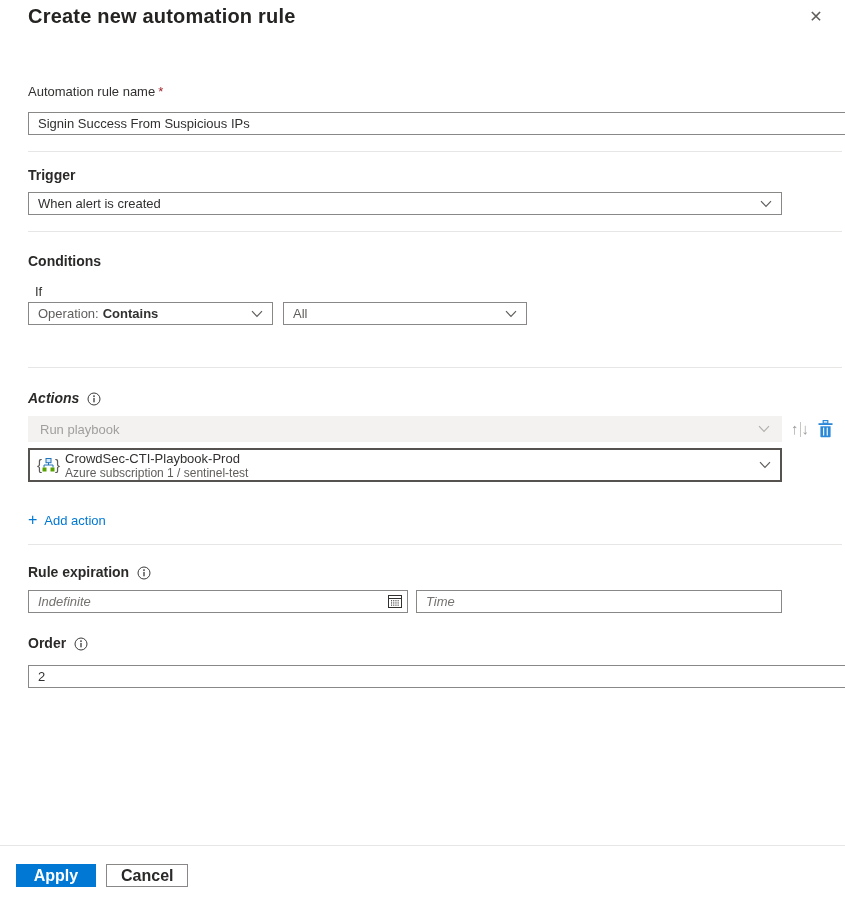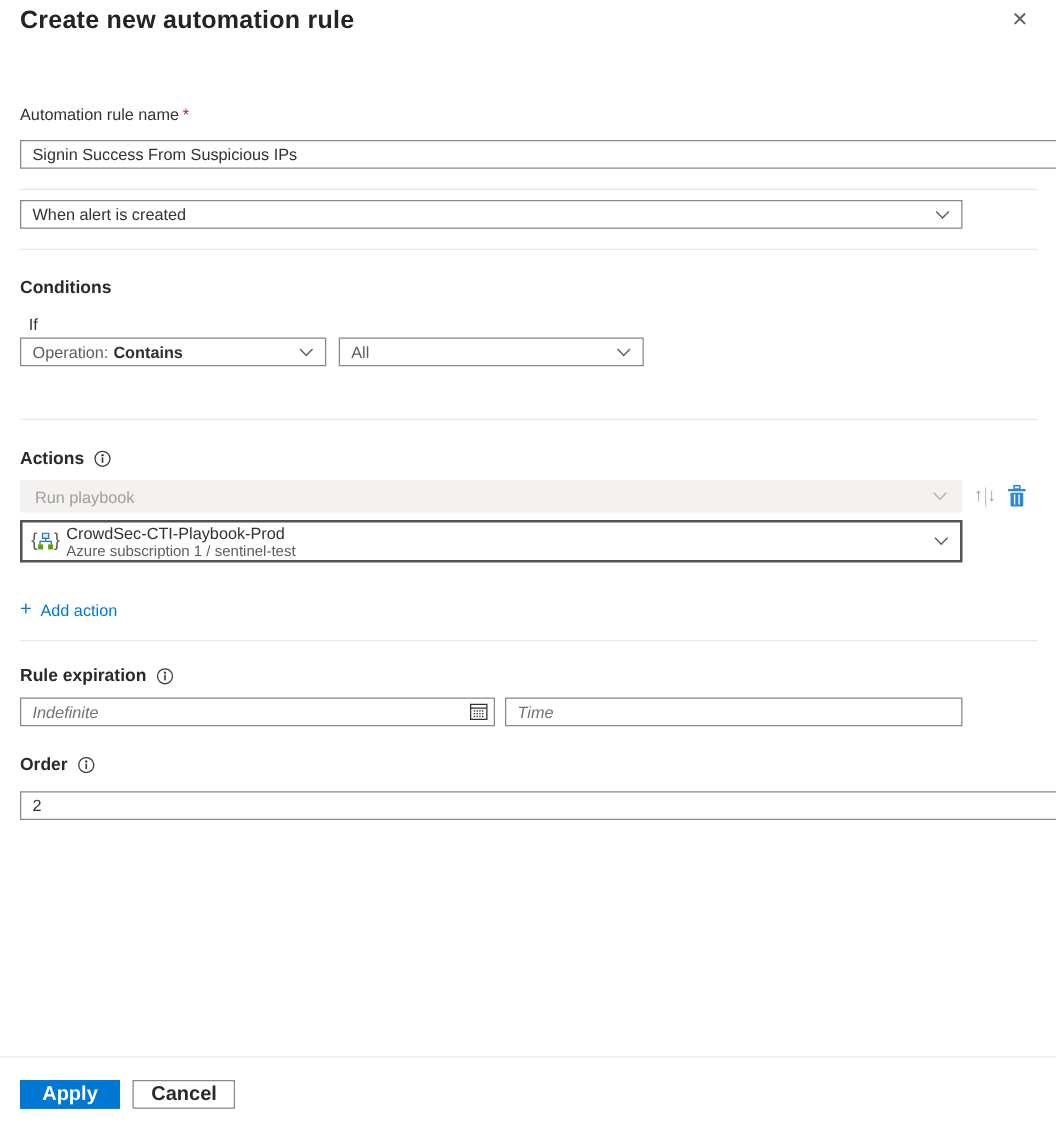--- a/index.html
+++ b/index.html
@@ -5,21 +5,21 @@
   * { box-sizing: border-box; margin: 0; padding: 0; }
   html, body { width: 845px; height: 897px; }
   body {
     position: relative;
     background: #ffffff;
     font-family: "Liberation Sans", sans-serif;
     font-size: 13px;
     color: #323130;
     overflow: hidden;
   }
-  .content { padding-left: 16px; width: 830px; }
+  .content { padding-left: 28px; width: 830px; }
 
   
   .dialog-title {
     padding-top: 5px;
     font-size: 20px;
     font-weight: 700;
     color: #252423;
     letter-spacing: 0.2px;
   }
   .close-btn {
@@ -84,21 +84,21 @@
   .op-prefix { color: #605e5c; }
   .op-value { color: #323130; font-weight: 700; margin-left: 4px; }
   .all-text { color: #605e5c; }
   .cond-op, .cond-val {
     display: flex; align-items: center;
     height: 23px; border: 1px solid #8a8886; padding: 0 9px; background: #fff; cursor: pointer;
   }
   .spacer { flex: 1; }
 
   
-  .actions-heading-row { margin-top: 22px; }
+  .actions-heading-row { margin-top: 22px; font-style: italic; }
   .action-type-row { margin-top: 9px; display: flex; align-items: center; width: 814px; }
   .disabled-dropdown {
     display: flex; align-items: center; justify-content: space-between;
     width: 754px; height: 26px;
     background: #f3f2f1;
     padding: 0 12px;
     color: #a19f9d;
   }
   .move-btns { display: flex; align-items: center; margin-left: 8px; }
   .arrow-btn {
@@ -179,20 +179,21 @@
 
   
   <div class="field-label">
     <span>Automation rule name</span><span class="req">*</span>
   </div>
   <input class="textbox" type="text" value="Signin Success From Suspicious IPs" style="">
 
   <div class="divider"></div>
 
   
+  <div class="section-heading mt-trigger">Trigger</div>
   <div class="selectbox mt8">
     <span class="sel-text">When alert is created</span>
     <svg width="12" height="8" viewBox="0 0 12 8">
       <path d="M1 1.2 L6 6.4 L11 1.2" fill="none" stroke="#605e5c" stroke-width="1.2"></path>
     </svg>
   </div>
 
   <div class="divider"></div>
 
   

